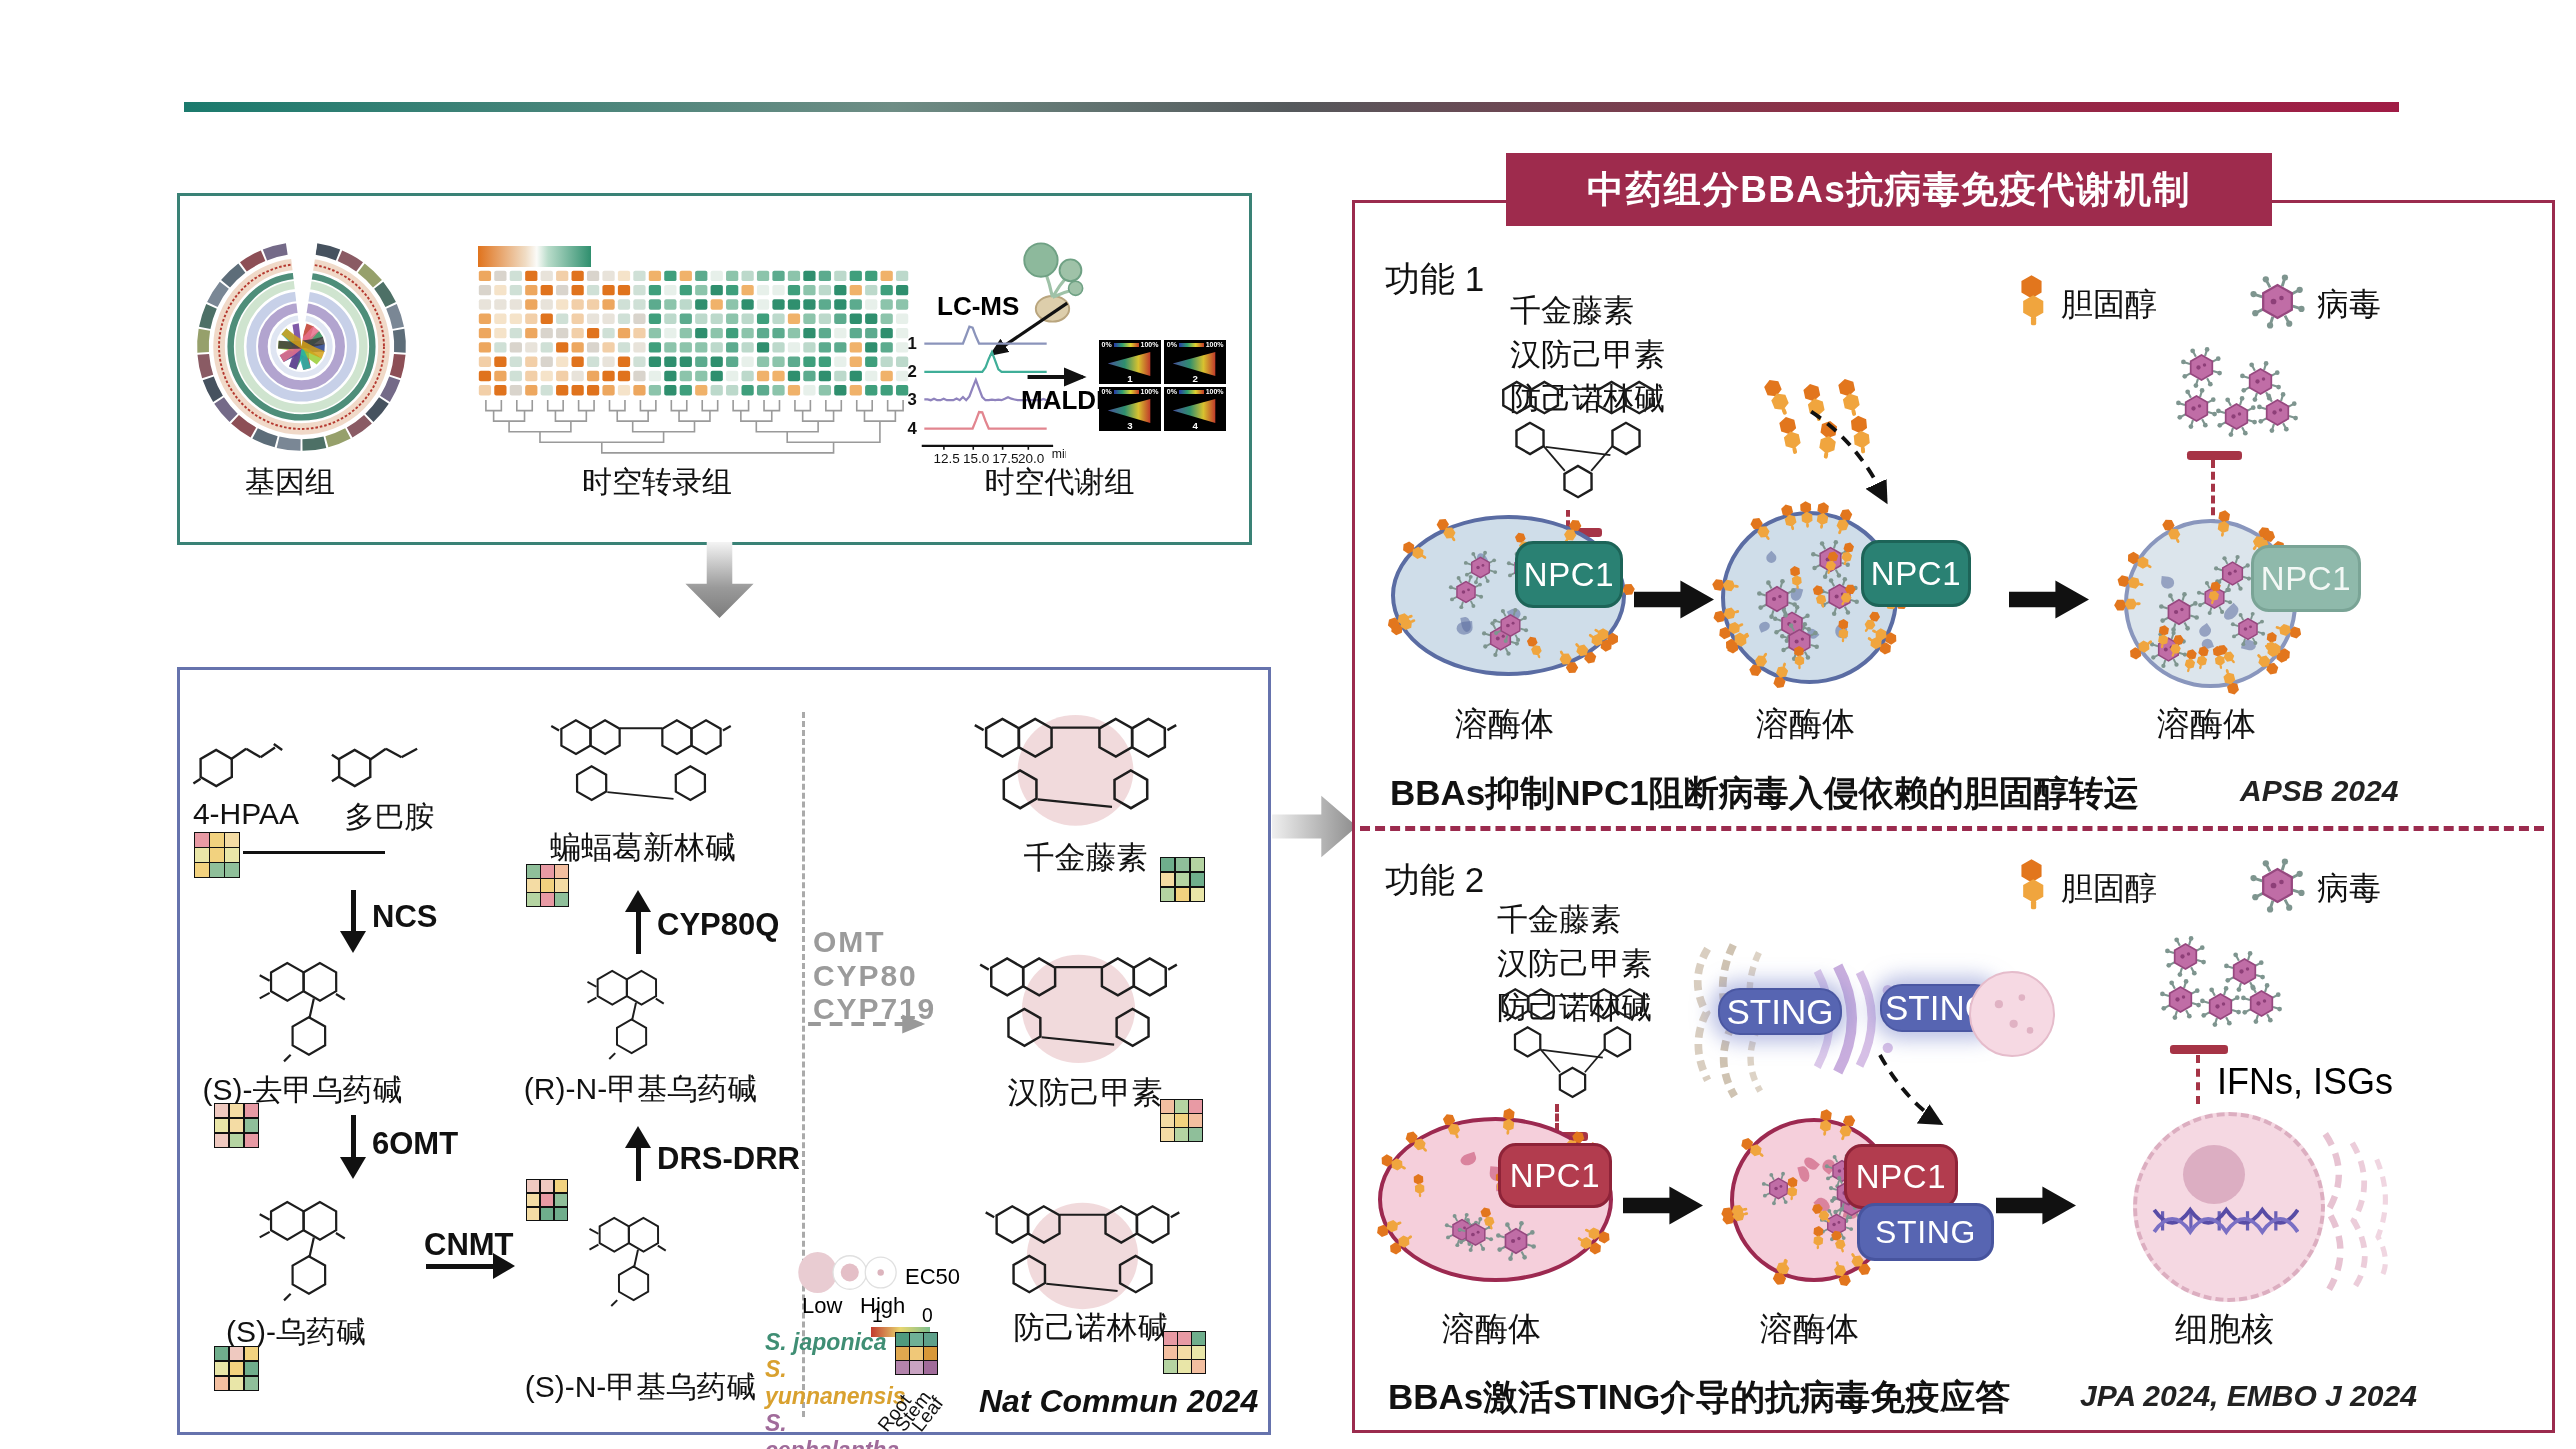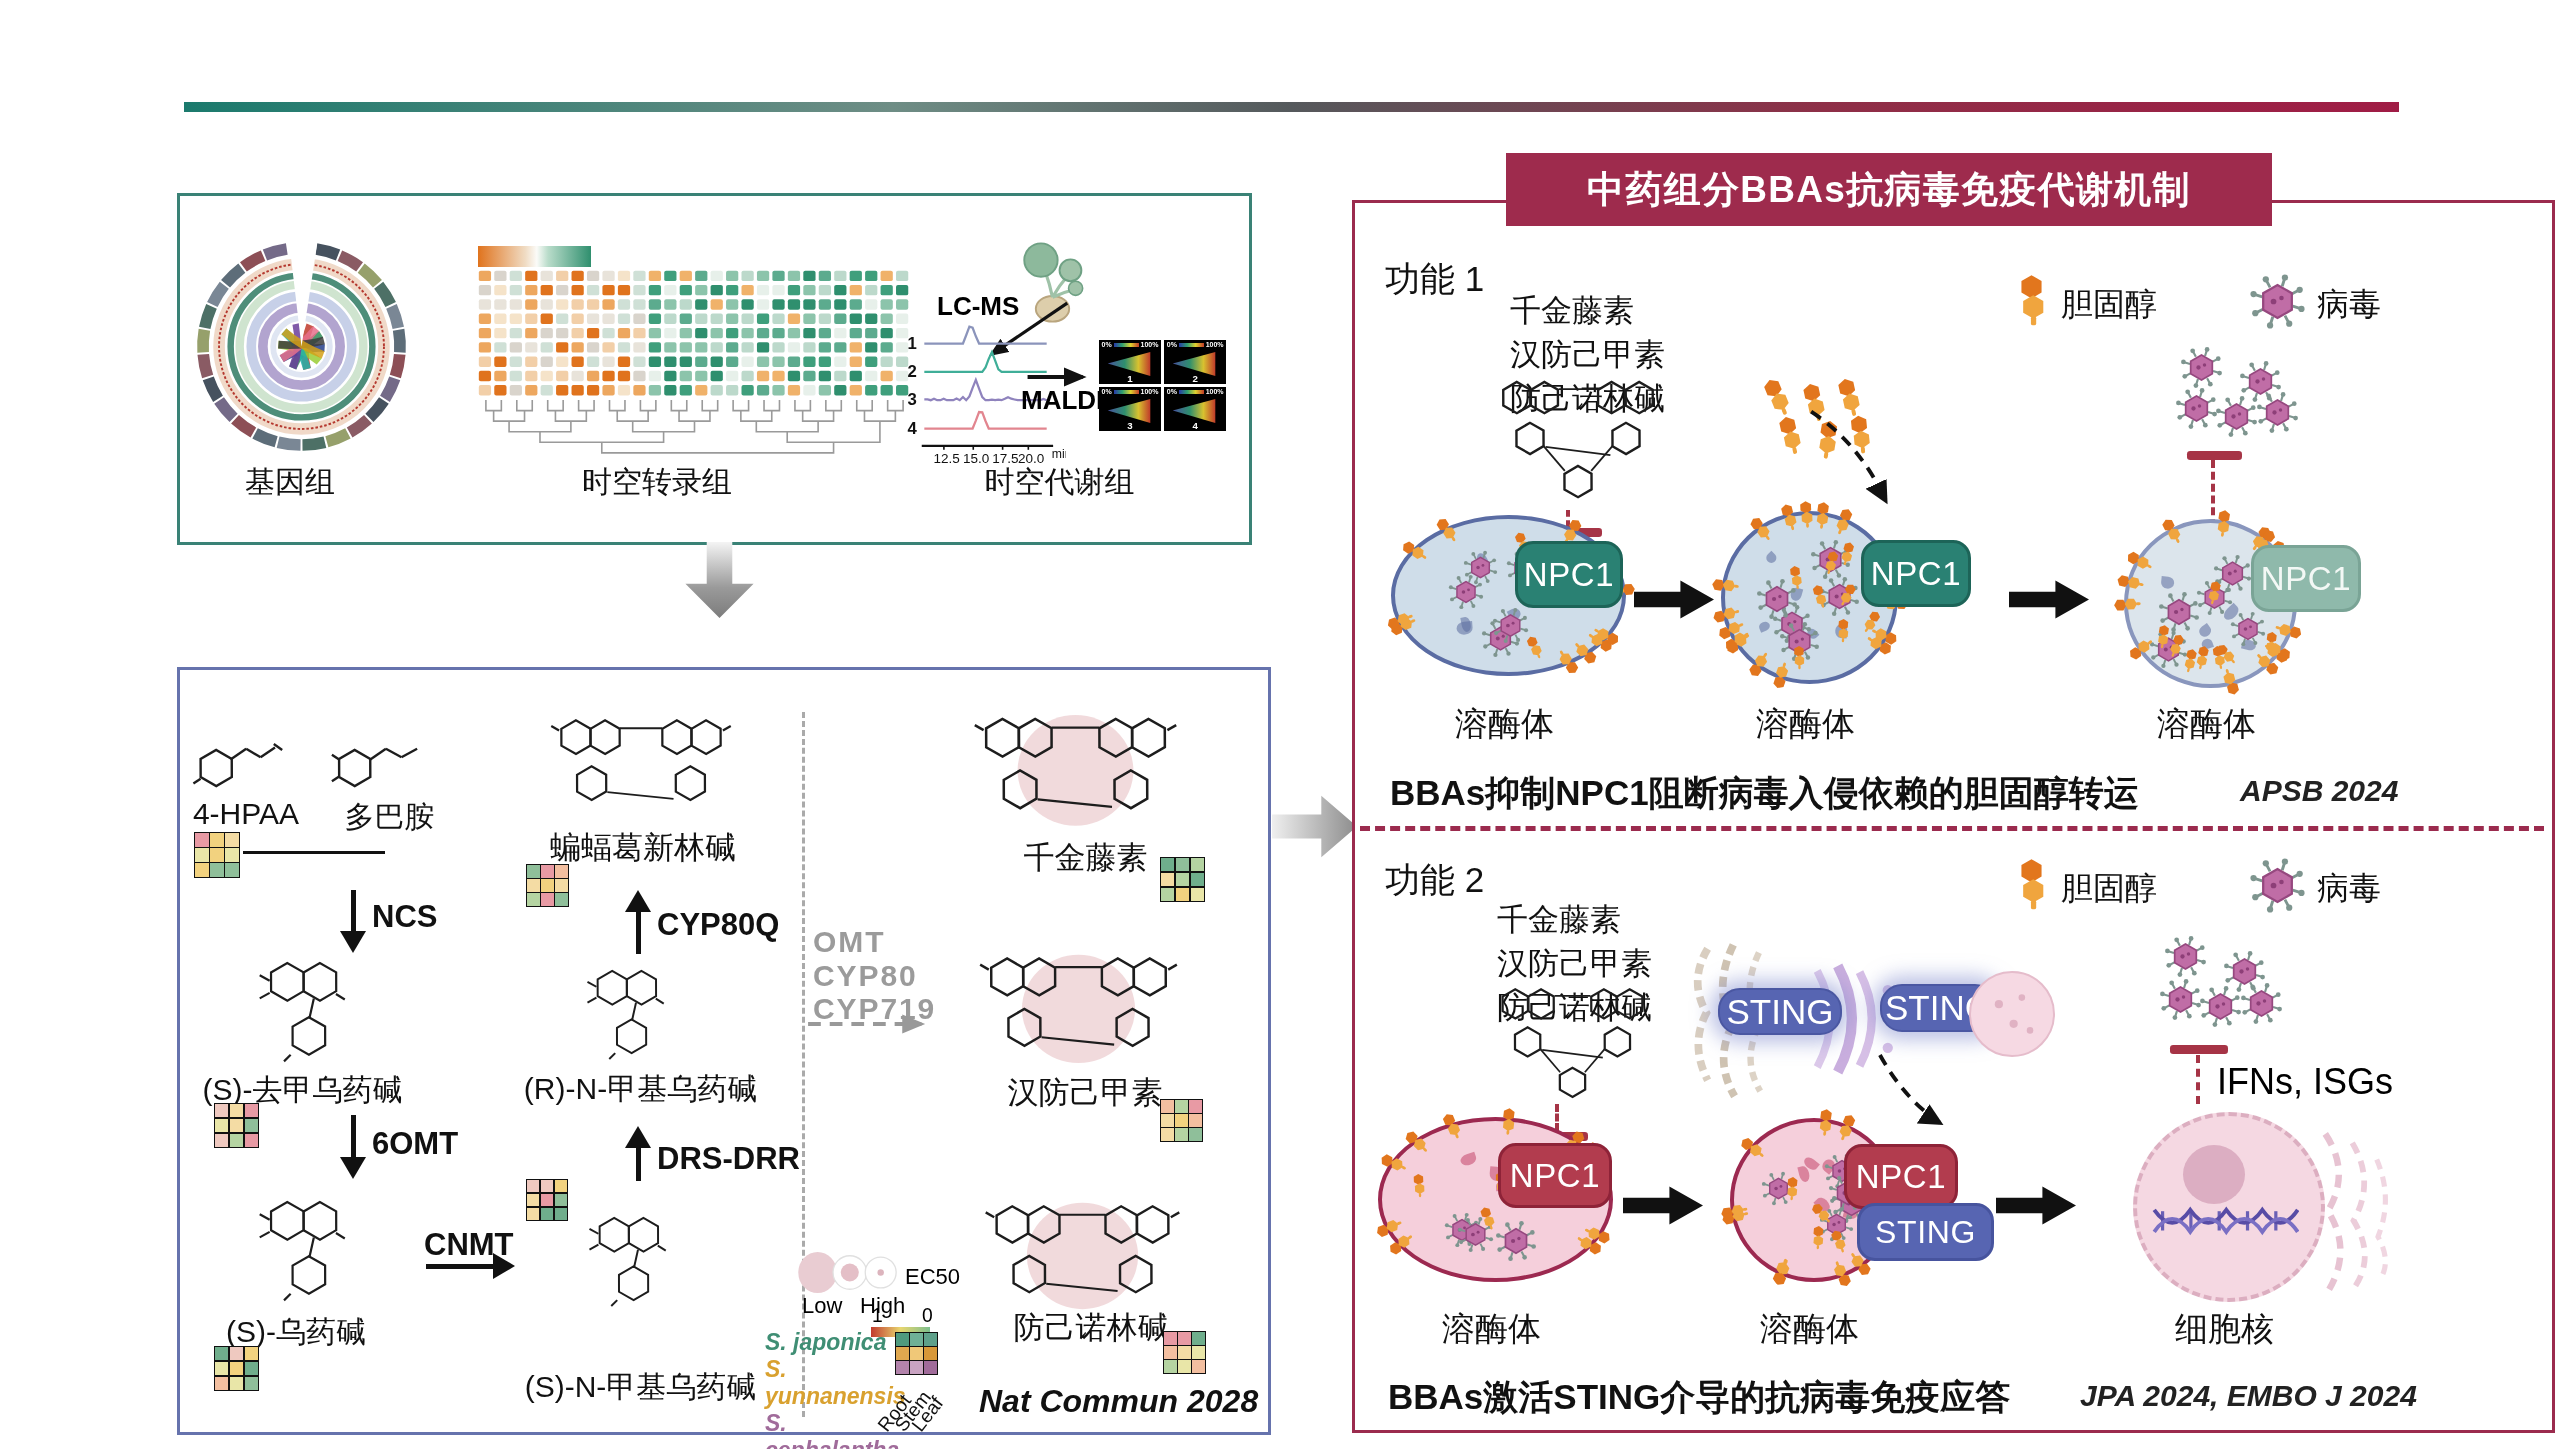--- a/index.html
+++ b/index.html
@@ -759,21 +759,21 @@
       <i style="background:#e0a84f"></i>
       <i style="background:#f0c878"></i>
       <i style="background:#d89838"></i>
       <i style="background:#b283ab"></i>
       <i style="background:#c9a3c2"></i>
       <i style="background:#a06b9a"></i>
     </div>
   <div class="tissue" style="left:891px;top:1414px;">Root</div>
   <div class="tissue" style="left:908px;top:1414px;">Stem</div>
   <div class="tissue" style="left:925px;top:1414px;">Leaf</div>
-  <div class="abs cite" style="left:979px;top:1383px;font-size:32px;color:#111;">Nat Commun 2028</div>
+  <div class="abs cite" style="left:979px;top:1383px;font-size:32px;color:#111;">Nat Commun 2024</div>
 
   <div class="abs ar-gr" style="left:1272px;top:793px;width:85px;height:67px;"></div>
 
   <div class="box maroon" style="left:1352px;top:200px;width:1197px;height:1227px;"></div>
   <div class="abs hdr maroon" style="left:1506px;top:153px;width:766px;height:73px;font-size:37px;">中药组分BBAs抗病毒免疫代谢机制</div>
 
   <div class="abs funclbl" style="left:1385px;top:256px;">功能 1</div>
   <span class="abs chol-ic" style="left:2017px;top:273px;"><svg width="29" height="53" viewBox="0 0 45.1 82">
         <polygon points="38.2,30.3 22.6,39.4 6.9,30.3 6.9,12.3 22.5,3.3 38.2,12.3" fill="#e2761d"></polygon>
         <polygon points="40.9,61.5 25.3,70.5 9.6,61.5 9.6,43.5 25.3,34.4 40.9,43.5" fill="#f0a53e"></polygon>

